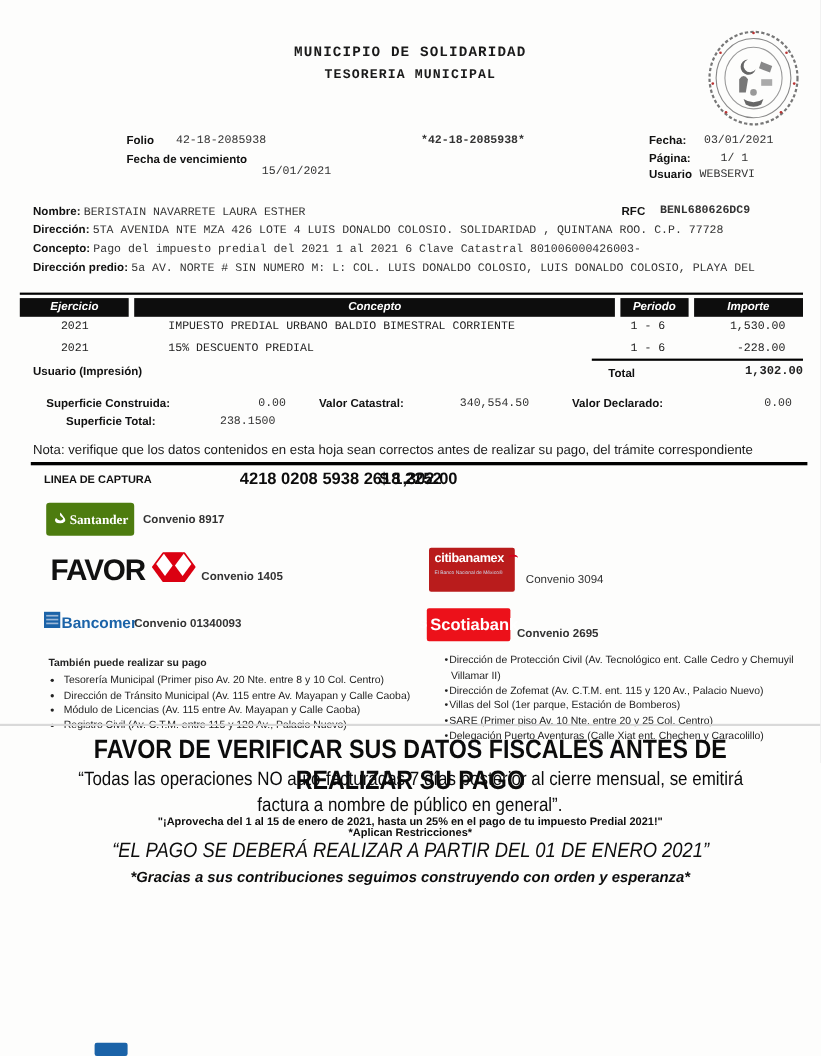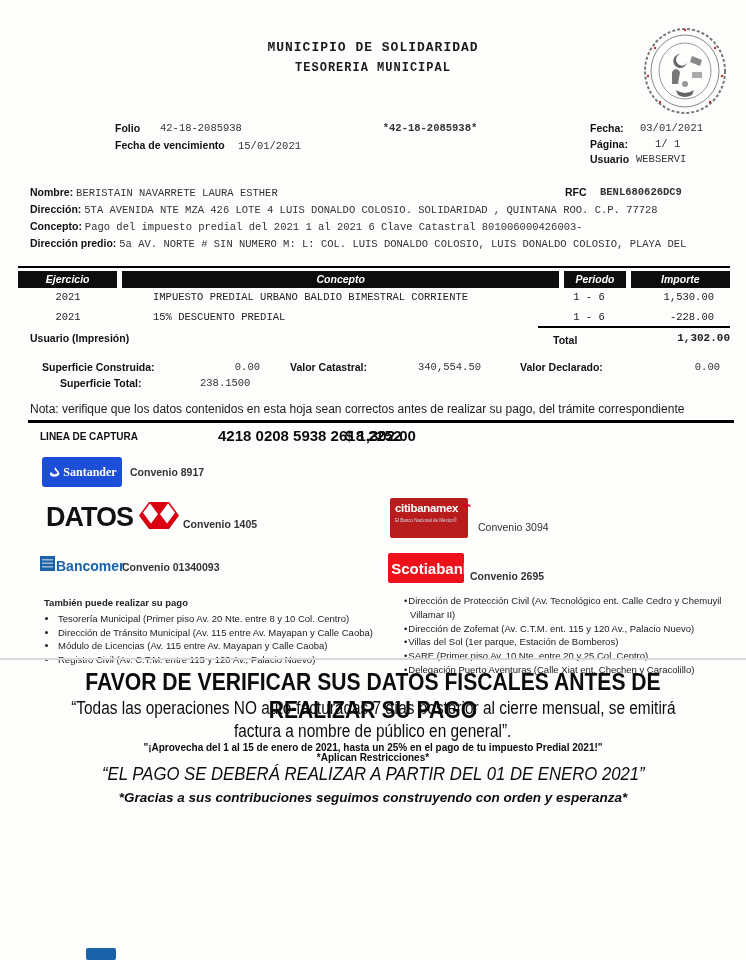--- a/index.html
+++ b/index.html
@@ -25,21 +25,21 @@
   .th{background:#0d0d0d;color:#fff;font-weight:bold;font-size:10.5px;text-align:center;padding:2px 0 3px 0;}
   .th-ej{width:100px;} .th-co{width:440px;} .th-pe{width:62px;} .th-im{width:100px;}
   .trow{left:18px;width:712px;display:flex;font-size:10.5px;}
   .td-ej{width:100px;text-align:center;} .td-co{width:440px;padding-left:35px;box-sizing:border-box;}
   .td-pe{width:62px;text-align:center;} .td-im{width:100px;text-align:right;padding-right:6px;box-sizing:border-box;}
   .total-line{left:538px;top:326px;width:192px;height:2px;background:#000;}
   .rule{background:#000;}
   .big-warning{left:0;width:746px;text-align:center;color:#0c0c0c;}
   .condensed{display:inline-block;transform:scaleX(0.88);transform-origin:center;}
   
-  .santander-box{left:42px;top:457px;width:80px;height:30px;background:#1d4ed8;border-radius:3px;color:#fff;display:flex;align-items:center;justify-content:center;gap:3px;}
+  .santander-box{left:42px;top:457px;width:80px;height:30px;background:#4d7c0f;border-radius:3px;color:#fff;display:flex;align-items:center;justify-content:center;gap:3px;}
   .santander-word{font-size:12px;font-weight:bold;font-family:"Liberation Serif",serif;}
   .hsbc-wrap{left:46px;top:502px;display:flex;align-items:center;gap:6px;}
   .hsbc-word{font-size:27px;font-weight:bold;color:#111;font-family:"Liberation Sans",sans-serif;letter-spacing:-1px;}
   .bancomer-wrap{left:40px;top:556px;display:flex;align-items:center;gap:1px;}
   .bancomer-word{font-size:14px;font-weight:bold;color:#1b63a8;}
   .banamex-box{left:390px;top:498px;width:78px;height:40px;background:#b91c1c;border-radius:2px;color:#fff;padding:4px 5px;box-sizing:border-box;}
   .banamex-word{font-size:11.5px;font-weight:bold;letter-spacing:-0.3px;position:relative;}
   .banamex-sub{font-size:4.5px;margin-top:4px;color:#cdd8ea;}
   .scotia-box{left:388px;top:553px;width:76px;height:30px;background:#ec111a;border-radius:2px;color:#fff;display:flex;align-items:center;justify-content:center;gap:3px;}
   .scotia-word{font-size:15px;font-weight:bold;}
@@ -79,21 +79,21 @@
           <circle cx="18" cy="76" r="1.2"></circle>
           <circle cx="68" cy="76" r="1.2"></circle>
         </g>
     </svg>
   </div>
 
   <span class="abs lbl" style="left:115px;top:122px;" data-name="folio-label">Folio</span>
   <span class="abs val" style="left:160px;top:122px;" data-name="folio-value">42-18-2085938</span>
   <span class="abs val" style="left:340px;top:122px;width:180px;text-align:center;font-weight:bold;" data-name="folio-reference">*42-18-2085938*</span>
   <span class="abs lbl" style="left:115px;top:139px;" data-name="due-date-label">Fecha de vencimiento</span>
-  <span class="abs val" style="left:238px;top:140px;" data-name="due-date-value">15/01/2021</span>
+  <span class="abs val" style="left:238px;top:150px;" data-name="due-date-value">15/01/2021</span>
 
   <span class="abs lbl" style="left:590px;top:122px;" data-name="date-label">Fecha:</span>
   <span class="abs val" style="left:640px;top:122px;" data-name="date-value">03/01/2021</span>
   <span class="abs lbl" style="left:590px;top:138px;" data-name="page-label">Página:</span>
   <span class="abs val" style="left:655px;top:138px;" data-name="page-value">1/ 1</span>
   <span class="abs lbl" style="left:590px;top:153px;" data-name="user-label">Usuario</span>
   <span class="abs val" style="left:636px;top:153px;" data-name="user-value">WEBSERVI</span>
 
   <div class="abs info" style="left:30px;top:186px;">
     <span class="lbl" data-name="name-label">Nombre:</span>
@@ -161,21 +161,21 @@
     <span data-name="santander-flame-icon">
       <svg width="13" height="12" viewBox="0 0 13 12">
           <path d="M4 7 q-2 2 0 4 q5 2 8 -1 q1 -2 -1 -4 l-3 -4 q-1 2 0 3 l2 2 q1 1 -1 2 q-3 1 -5 -2 Z" fill="#fff"></path>
         </svg>
     </span>
     <span class="santander-word" data-name="santander-wordmark">Santander</span>
   </div>
   <span class="abs convenio" style="left:130px;top:466px;" data-name="santander-convenio">Convenio 8917</span>
 
   <div class="abs hsbc-wrap" data-name="hsbc-logo">
-    <span class="hsbc-word" data-name="hsbc-wordmark">DATOS</span>
+    <span class="hsbc-word" data-name="hsbc-wordmark">FAVOR</span>
     <span data-name="hsbc-hexagon-icon">
       <svg width="40" height="27" viewBox="0 0 40 27">
         <polygon points="10,0 30,0 40,13.5 30,27 10,27 0,13.5" fill="#db0011"></polygon>
         <polygon points="10,0 20,13.5 10,27 0,13.5" fill="#fff" transform="translate(4,0) scale(0.8)"></polygon>
         <polygon points="30,0 40,13.5 30,27 20,13.5" fill="#fff" transform="translate(4,0) scale(0.8)"></polygon>
         <polygon points="10,0 30,0 20,13.5" fill="#db0011"></polygon>
         <polygon points="10,27 30,27 20,13.5" fill="#db0011"></polygon>
       </svg>
     </span>
   </div>

